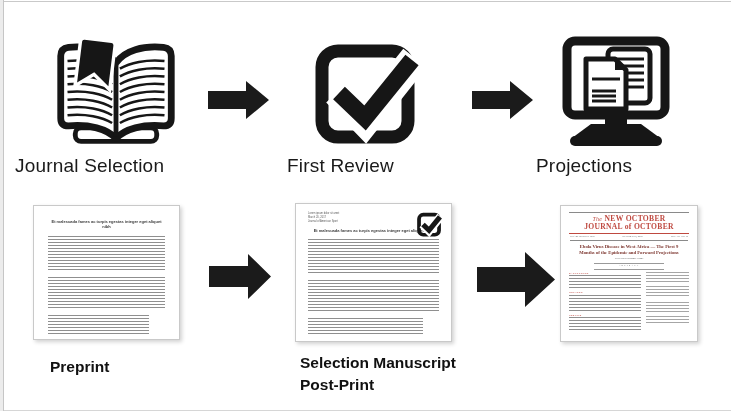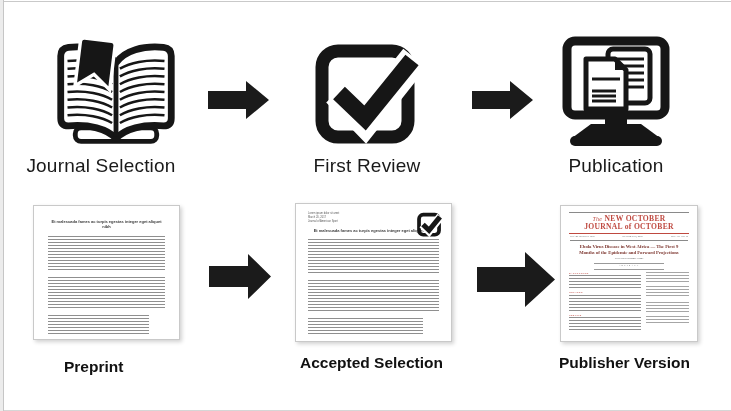--- a/index.html
+++ b/index.html
@@ -10,21 +10,21 @@
   }
   
   .edge-left{position:absolute;left:0;top:0;bottom:0;width:3px;background:#ececec;border-right:1px solid #c6c6c6;}
   .edge-top{position:absolute;left:4px;right:0;top:1px;height:1px;background:#c9c9c9;}
   .edge-bottom{position:absolute;left:4px;right:0;bottom:0;height:1px;background:#d6d6d6;}
 
   .abs{position:absolute;}
 
   
   .stage-label{
-    position:absolute;top:155px;height:26px;text-align:center;
+    position:absolute;top:155px;height:26px;text-align:left;
     font-size:19px;color:#1a1a1a;font-weight:400;letter-spacing:.2px;
   }
 
   
   .doc-caption{
     position:absolute;font-size:15.5px;font-weight:700;color:#111;
     line-height:22px;white-space:nowrap;
   }
 
   
@@ -149,21 +149,21 @@
       <line x1="34" y1="65" x2="58" y2="65"></line>
     </g>
     <rect x="47" y="79" width="22" height="10" fill="#161616"></rect>
     <polygon points="33,88 83,88 102,102 14,102" fill="#161616"></polygon>
     <rect x="12" y="100" width="92" height="10" rx="5" fill="#161616"></rect>
   </svg>
 </div>
 
 <div class="stage-label" style="left:15px;width:172px;">Journal Selection</div>
 <div class="stage-label" style="left:287px;width:160px;">First Review</div>
-<div class="stage-label" style="left:536px;width:160px;">Publication</div>
+<div class="stage-label" style="left:536px;width:160px;">Projections</div>
 
 <div class="page" style="left:33px;top:205px;width:147px;height:135px;padding:13px 14px 8px 14px;">
   <div class="page-title">Et malesuada fames ac turpis egestas integer eget aliquet nibh</div>
   <div class="stripes" style="height:36px;margin-top:7px;"></div>
   <div class="stripes" style="height:33px;margin-top:5px;"></div>
   <div class="stripes" style="height:21px;margin-top:5px;width:86%;"></div>
 </div>
 
 <div class="abs" style="left:209px;top:252px;width:63px;height:49px;">
   <svg width="63" height="49" viewBox="0 0 63 49">
@@ -226,21 +226,21 @@
     </div>
     <div class="nejm-right">
       <div class="stripes light sb-block" style="height:10px;"></div>
       <div class="stripes light sb-block" style="height:12px;"></div>
       <div class="stripes light sb-block" style="height:10px;"></div>
       <div class="stripes light sb-block" style="height:8px;"></div>
     </div>
   </div>
 </div>
 
-<div class="doc-caption" style="left:64px;top:356px;">
+<div class="doc-caption" style="left:50px;top:356px;">
   <div>Preprint</div>
 </div>
 <div class="doc-caption" style="left:300px;top:352px;">
-  <div>Accepted Selection</div>
+  <div>Selection Manuscript</div>
+  <div>Post-Print</div>
 </div>
 <div class="doc-caption" style="left:559px;top:352px;">
-  <div>Publisher Version</div>
 </div>
 
 </body></html>

